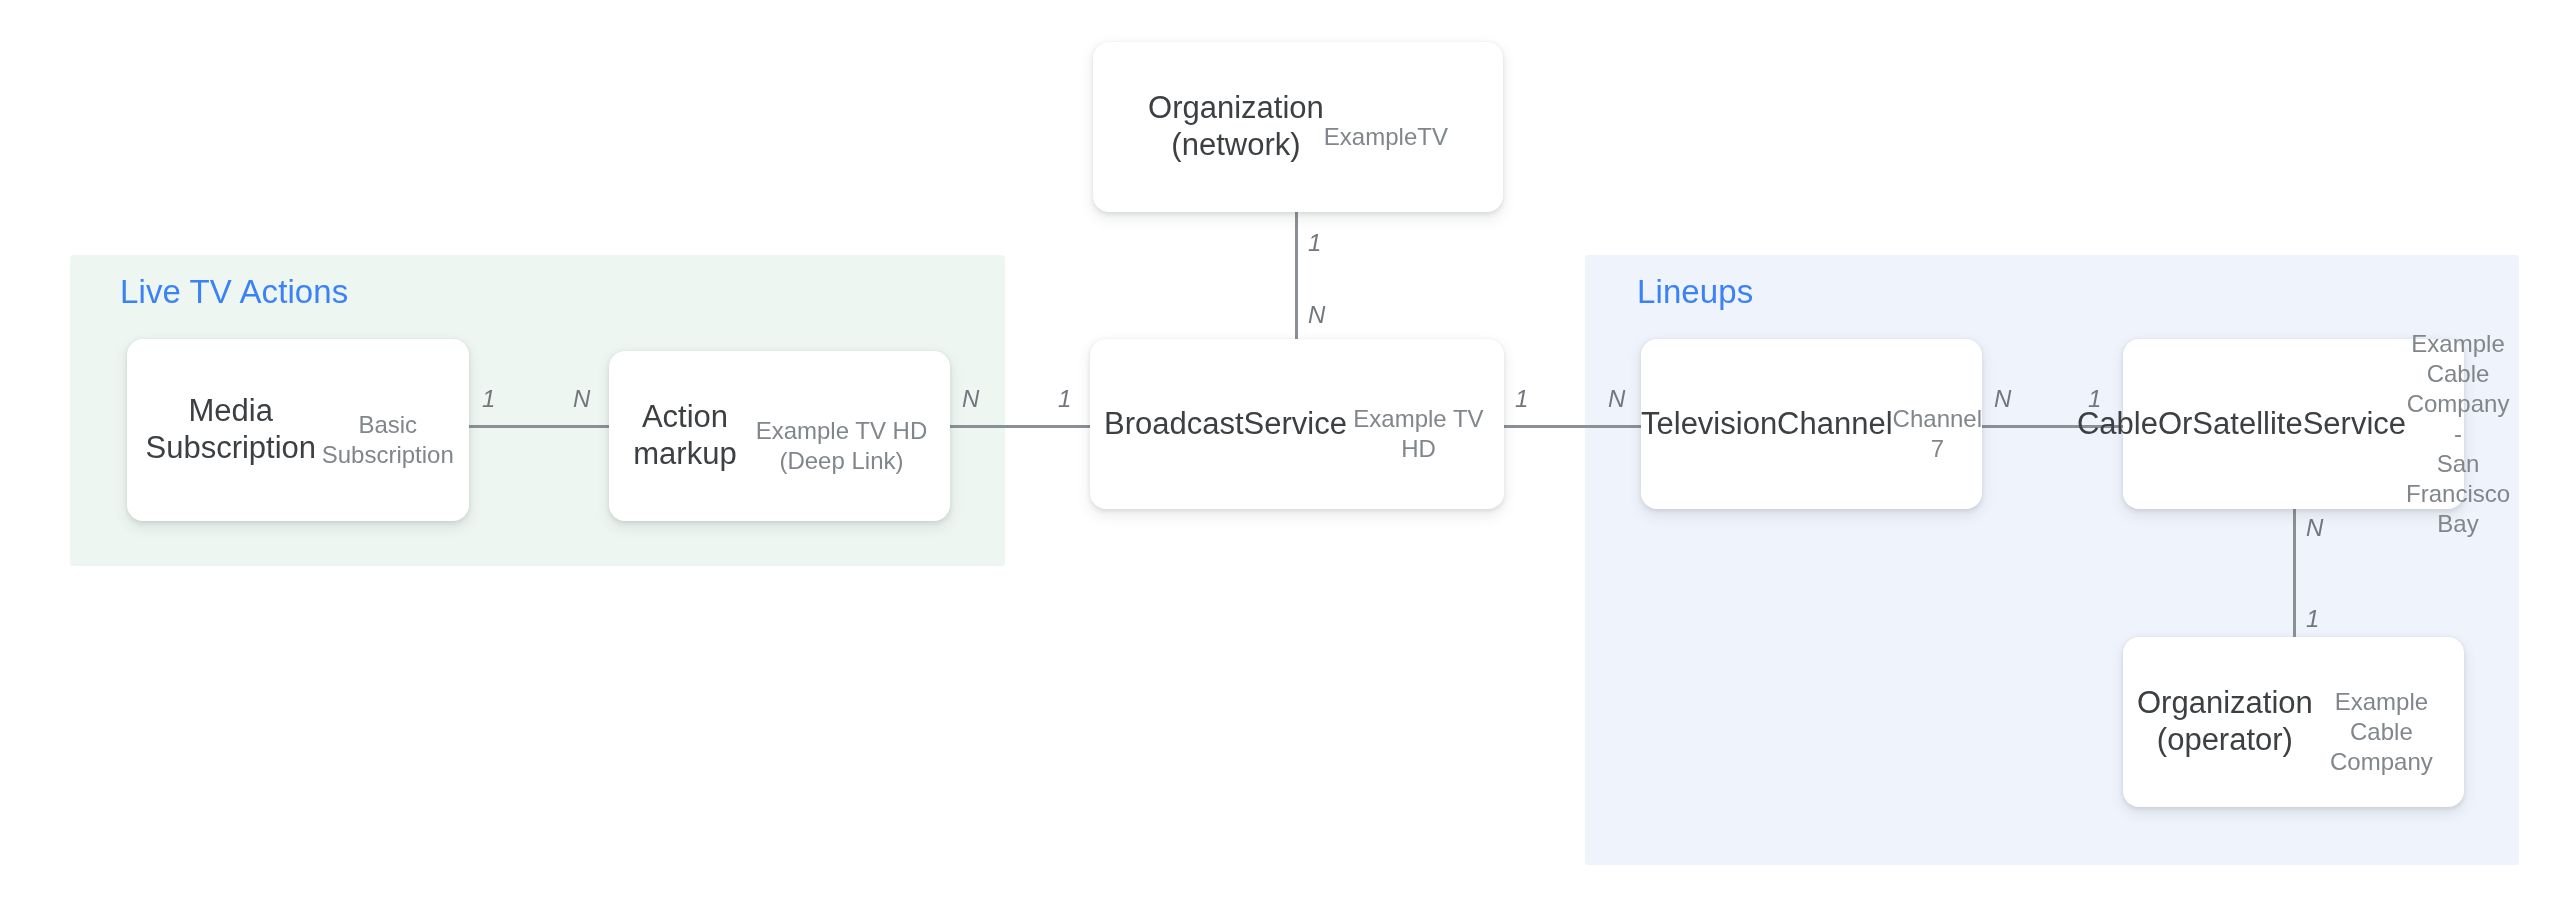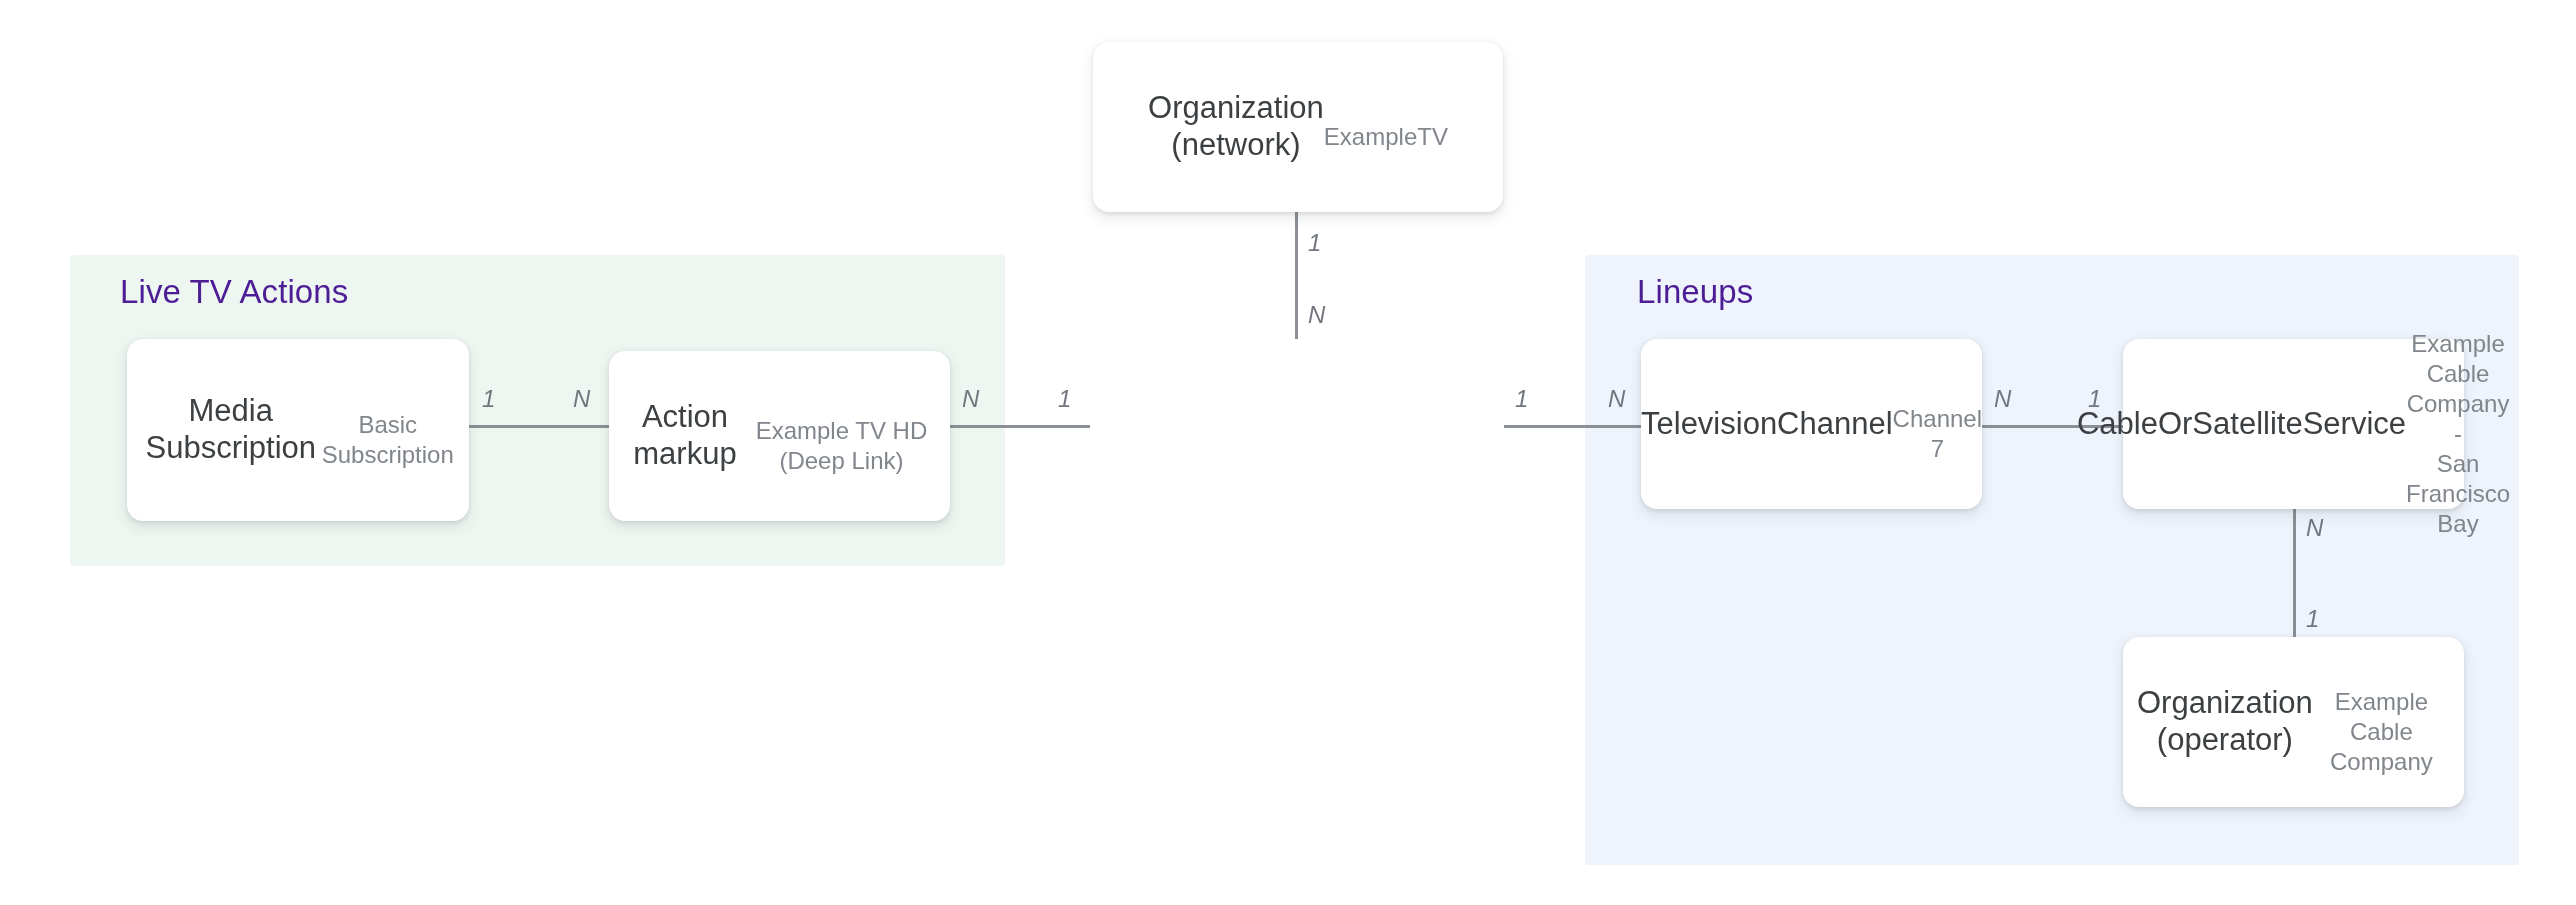--- a/index.html
+++ b/index.html
@@ -22,21 +22,21 @@
 
   
   .panel {
     position: absolute;
     border-radius: 3.5px;
   }
   .panel-title {
     position: absolute;
     font-size: 33px;
     font-weight: 400;
-    color: #4c1d95;
+    color: #3b82f6;
     letter-spacing: 0.1px;
     white-space: nowrap;
   }
   #panel-live {
     left: 70px;
     top: 255px;
     width: 935px;
     height: 311px;
     background: #eef6f1;
   }
@@ -175,20 +175,24 @@
   <div class="node" id="node-media-sub">
     <div class="node-title">Media Subscription</div>
     <div class="node-sub">Basic Subscription</div>
   </div>
 
   <div class="node" id="node-action-markup">
     <div class="node-title">Action markup</div>
     <div class="node-sub">Example TV HD (Deep Link)</div>
   </div>
 
+  <div class="node" id="node-broadcast">
+    <div class="node-title">BroadcastService</div>
+    <div class="node-sub">Example TV HD</div>
+  </div>
 
   <div class="node" id="node-tv-channel">
     <div class="node-title">TelevisionChannel</div>
     <div class="node-sub">Channel 7</div>
   </div>
 
   <div class="node" id="node-cable-sat">
     <div class="node-title">CableOrSatelliteService</div>
     <div class="node-sub">Example Cable Company -
 San Francisco Bay</div>

